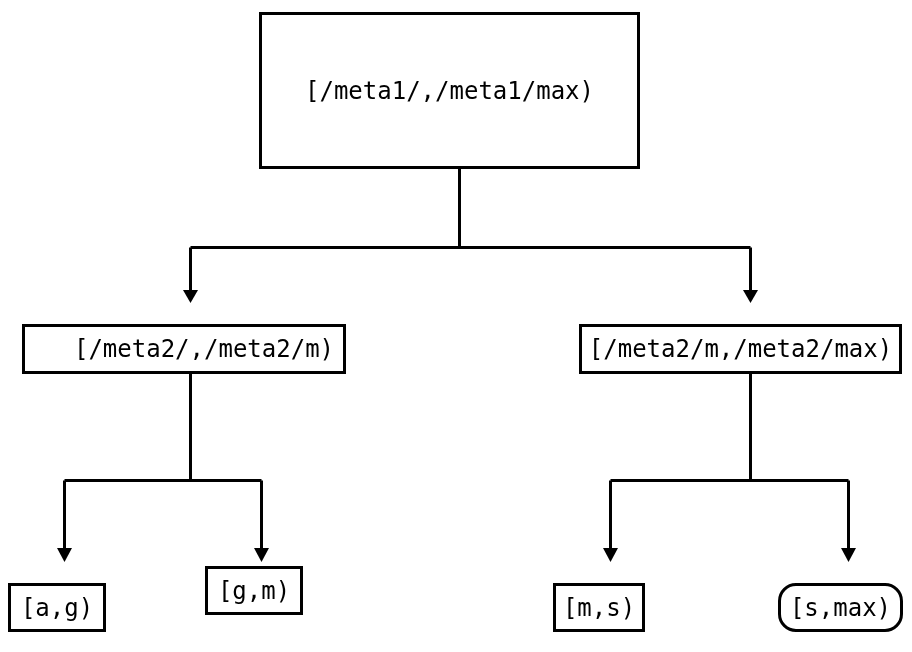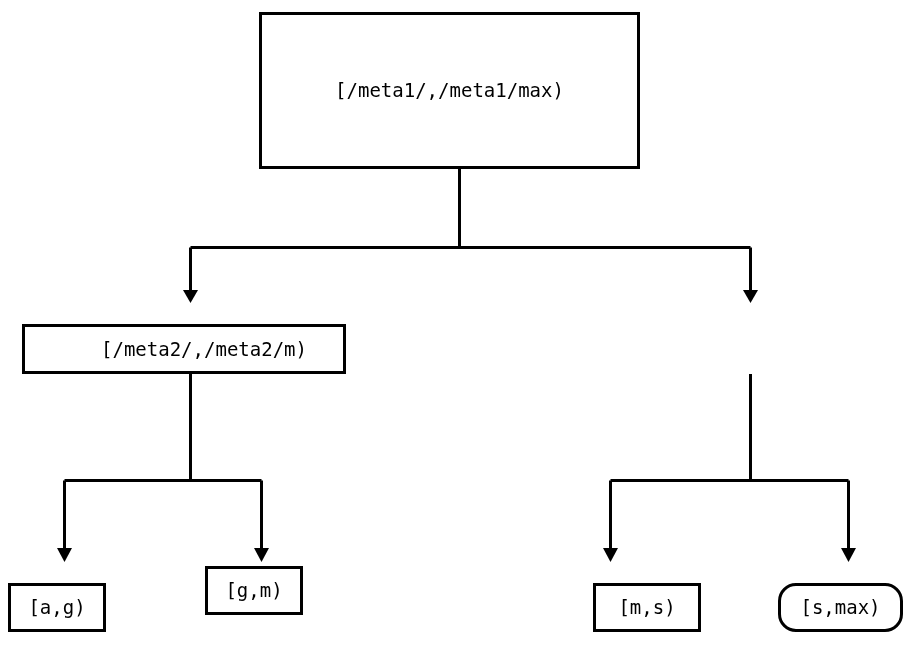--- a/index.html
+++ b/index.html
@@ -26,21 +26,21 @@
   .node {
     position: absolute;
     box-sizing: border-box;
     border: 3px solid #000000;
     background: #ffffff;
     display: flex;
     align-items: center;
     justify-content: center;
     color: #000000;
     font-family: "DejaVu Sans Mono", "Liberation Mono", monospace;
-    font-size: 19px;
+    font-size: 24px;
     line-height: 1;
     letter-spacing: 0px;
     white-space: nowrap;
   }
   .node-label {
     display: block;
     color: #000000;
   }
   
   #node-root {
@@ -73,23 +73,22 @@
   }
   #node-leaf-gm {
     left: 205px;
     top: 566px;
     width: 98px;
     height: 49px;
   }
   #node-leaf-ms {
     left: 553px;
     top: 583px;
-    width: 108px;
+    width: 92px;
     height: 49px;
-    margin-left: 40px;
   }
   #node-leaf-smax {
     left: 778px;
     top: 583px;
     width: 125px;
     height: 49px;
     border-radius: 18px;
   }
 </style>
 </head>
@@ -131,20 +130,23 @@
   </svg>
 
   <div class="node" id="node-root">
     <span class="node-label">[/meta1/,/meta1/max)</span>
   </div>
 
   <div class="node" id="node-meta2-low">
     <span class="node-label">[/meta2/,/meta2/m)</span>
   </div>
 
+  <div class="node" id="node-meta2-high">
+    <span class="node-label">[/meta2/m,/meta2/max)</span>
+  </div>
 
   <div class="node" id="node-leaf-ag">
     <span class="node-label">[a,g)</span>
   </div>
 
   <div class="node" id="node-leaf-gm">
     <span class="node-label">[g,m)</span>
   </div>
 
   <div class="node" id="node-leaf-ms">

